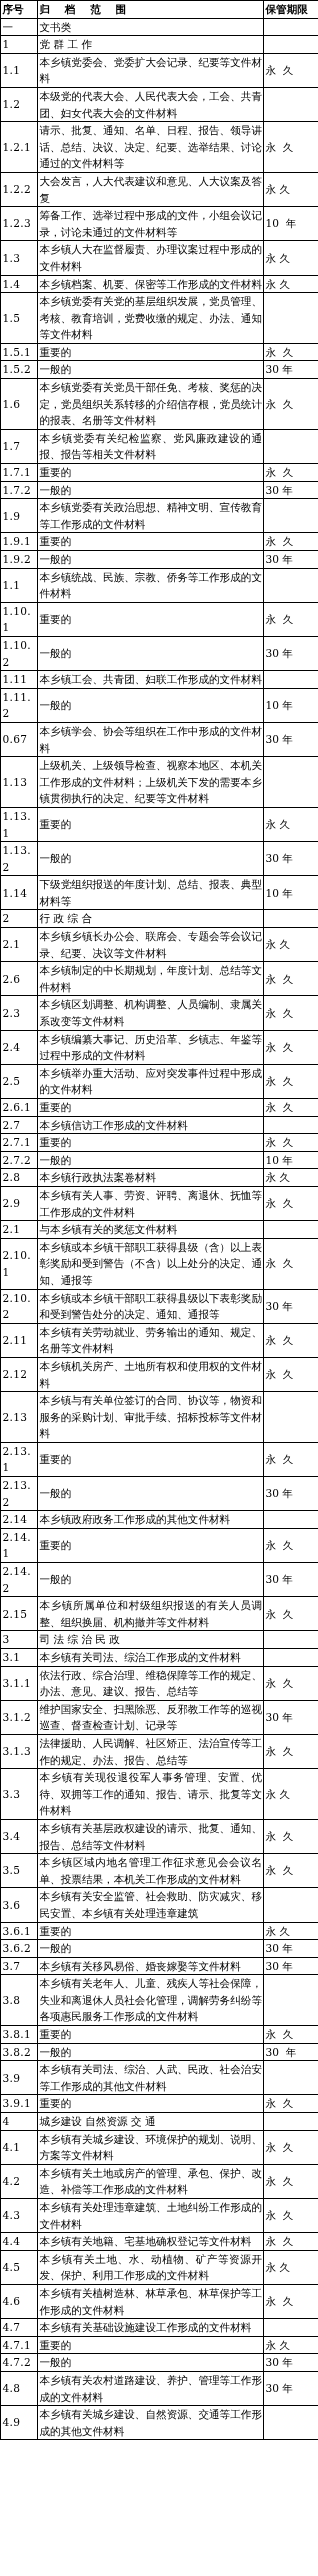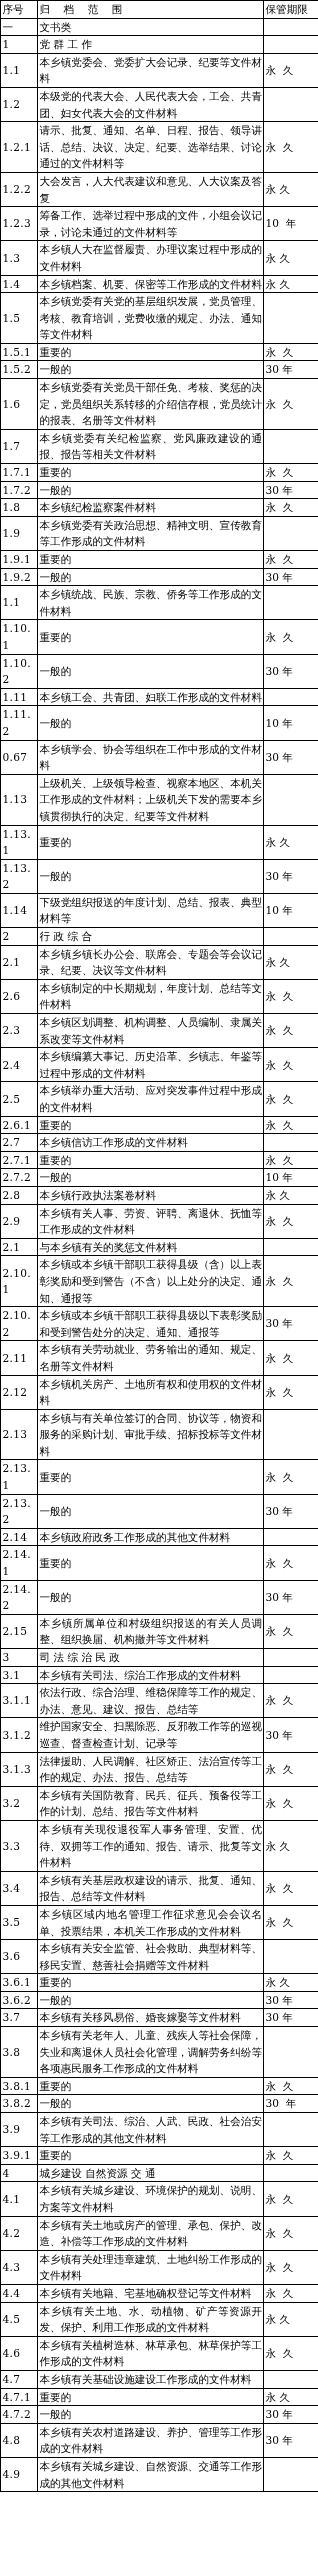--- a/index.html
+++ b/index.html
@@ -15,21 +15,21 @@
     padding: 0 1px 0 1.5px;
     vertical-align: middle;
     text-align: left;
     font-weight: normal;
     word-break: break-all;
     overflow-wrap: anywhere;
   }
   td.num { font-family: "DejaVu Serif", "Liberation Serif", serif; letter-spacing: 0.3px; padding-left: 1.5px; }
   td.period { white-space: pre; padding-left: 1.5px; }
   td.scope { text-align: justify; }
-  th { white-space: pre; }
+  th { white-space: pre; font-weight: bold; }
 </style>
 </head>
 <body>
 
 <table>
   <colgroup>
       <col class="c1">
       <col class="c2">
       <col class="c3">
     </colgroup>
@@ -115,25 +115,20 @@
         <td class="num">1.7.1</td>
         <td class="scope">重要的</td>
         <td class="period">永  久</td>
       </tr>
       <tr>
         <td class="num">1.7.2</td>
         <td class="scope">一般的</td>
         <td class="period">30 年</td>
       </tr>
       <tr>
-        <td class="num">1.8</td>
-        <td class="scope">本乡镇纪检监察案件材料</td>
-        <td class="period">永  久</td>
-      </tr>
-      <tr>
         <td class="num">1.9</td>
         <td class="scope">本乡镇党委有关政治思想、精神文明、宣传教育等工作形成的文件材料</td>
         <td class="period"></td>
       </tr>
       <tr>
         <td class="num">1.9.1</td>
         <td class="scope">重要的</td>
         <td class="period">永  久</td>
       </tr>
       <tr>
@@ -330,42 +325,37 @@
         <td class="num">3.1.2</td>
         <td class="scope">维护国家安全、扫黑除恶、反邪教工作等的巡视巡查、督查检查计划、记录等</td>
         <td class="period">30 年</td>
       </tr>
       <tr>
         <td class="num">3.1.3</td>
         <td class="scope">法律援助、人民调解、社区矫正、法治宣传等工作的规定、办法、报告、总结等</td>
         <td class="period">永  久</td>
       </tr>
       <tr>
-        <td class="num">3.2</td>
-        <td class="scope">本乡镇有关国防教育、民兵、征兵、预备役等工作的计划、总结、报告等文件材料</td>
-        <td class="period">永  久</td>
-      </tr>
-      <tr>
         <td class="num">3.3</td>
         <td class="scope">本乡镇有关现役退役军人事务管理、安置、优待、双拥等工作的通知、报告、请示、批复等文件材料</td>
         <td class="period">永 久</td>
       </tr>
       <tr>
         <td class="num">3.4</td>
         <td class="scope">本乡镇有关基层政权建设的请示、批复、通知、报告、总结等文件材料</td>
         <td class="period">永  久</td>
       </tr>
       <tr>
         <td class="num">3.5</td>
         <td class="scope">本乡镇区域内地名管理工作征求意见会会议名单、投票结果，本机关工作形成的文件材料</td>
         <td class="period">永  久</td>
       </tr>
       <tr>
         <td class="num">3.6</td>
-        <td class="scope">本乡镇有关安全监管、社会救助、典型材料等、移民安置、慈善社会捐赠等文件材料</td>
+        <td class="scope">本乡镇有关安全监管、社会救助、防灾减灾、移民安置、本乡镇有关处理违章建筑</td>
         <td class="period"></td>
       </tr>
       <tr>
         <td class="num">3.6.1</td>
         <td class="scope">重要的</td>
         <td class="period">永 久</td>
       </tr>
       <tr>
         <td class="num">3.6.2</td>
         <td class="scope">一般的</td>

